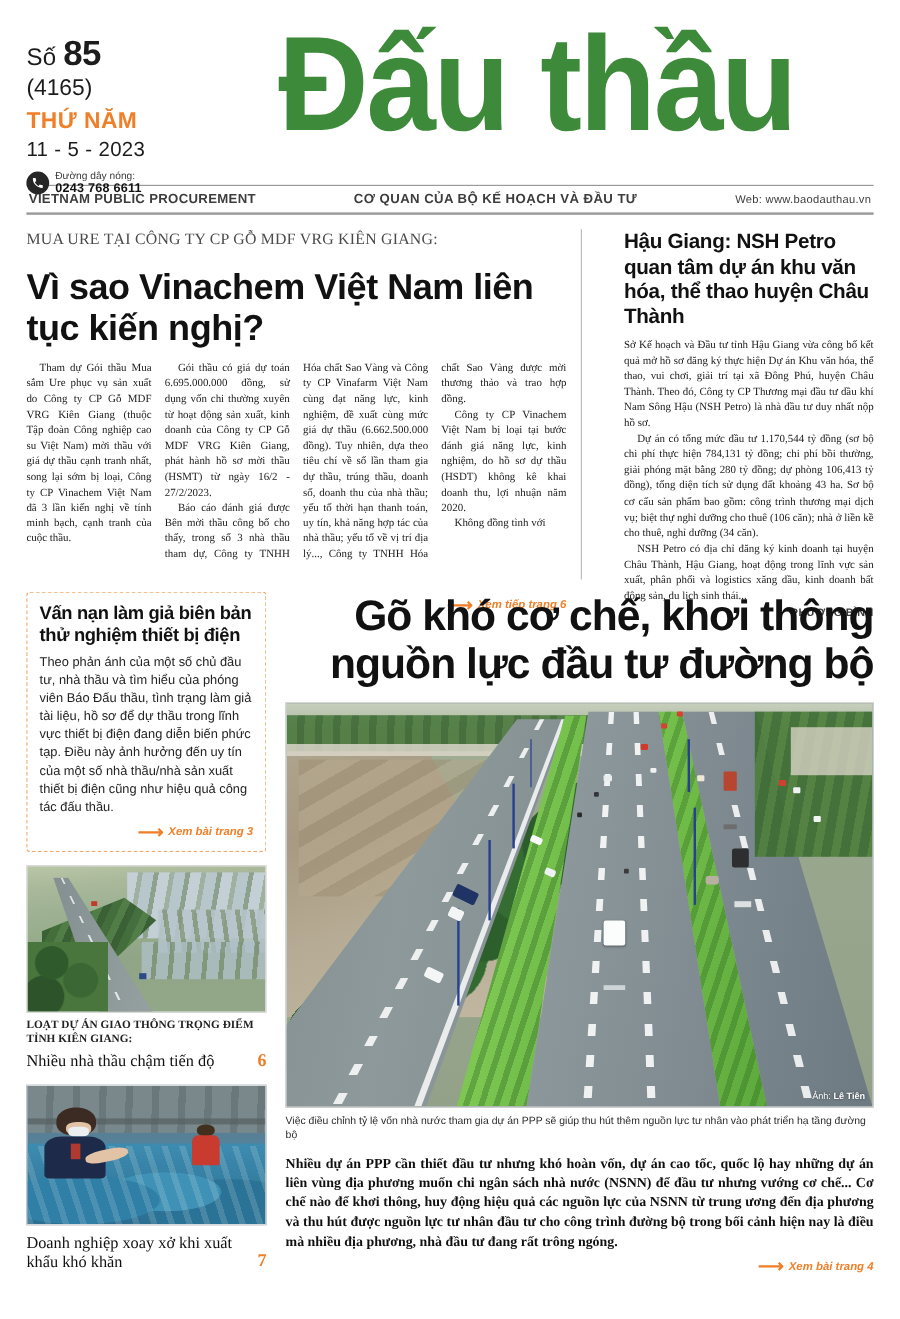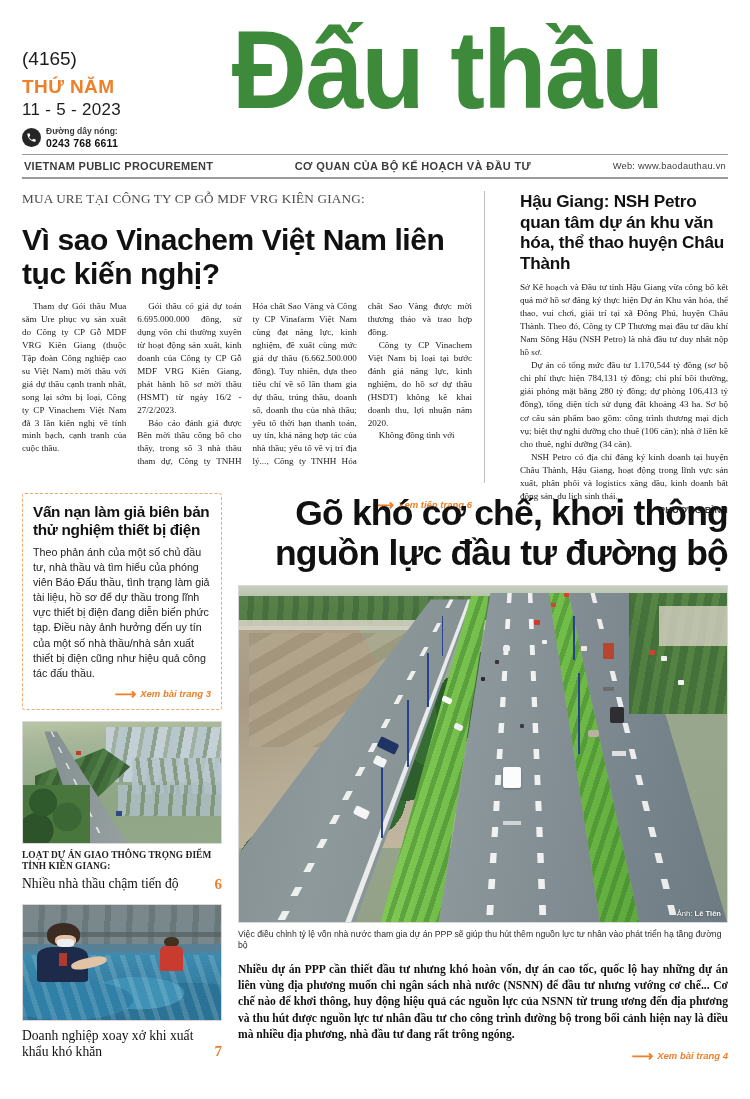--- a/index.html
+++ b/index.html
@@ -14,34 +14,34 @@
   .page { position: relative; width: 750px; height: 1099px; padding: 0 22px; }
 
   
   .masthead { display: flex; align-items: flex-start; padding-top: 22px; height: 152px; }
   .mast-left { width: 150px; flex: 0 0 150px; padding-top: 8px; }
   .issue-line {
     font-size: 20px; color: #1c1c1c; letter-spacing: .2px;
     font-family: "Liberation Sans", sans-serif; line-height: 1.1;
   }
   .issue-line .num { font-size: 29px; font-weight: bold; letter-spacing: -.5px; }
-  .issue-sub { font-size: 19px; color: #1c1c1c; margin-top: 18px; line-height: 1.15; }
+  .issue-sub { font-size: 19px; color: #1c1c1c; margin-top: 1px; line-height: 1.15; }
   .weekday {
     font-size: 19px; font-weight: bold; color: #ef7f28;
     letter-spacing: .4px; margin-top: 7px; line-height: 1.1;
   }
   .date { font-size: 17px; color: #1c1c1c; margin-top: 2px; letter-spacing: .3px; }
   .hotline { display: flex; align-items: center; gap: 5px; margin-top: 7px; }
   .phone-circle {
     width: 19px; height: 19px; border-radius: 50%; background: #262626;
     display: flex; align-items: center; justify-content: center; flex: 0 0 19px;
   }
   .phone-circle svg { width: 11px; height: 11px; fill: #fff; }
   .hotline-txt { line-height: 1.15; }
-  .hotline-label { font-size: 8.5px; color: #3a3a3a; display: block; font-weight: bold; }
+  .hotline-label { font-size: 8.5px; color: #3a3a3a; display: block; }
   .hotline-num { font-size: 10.5px; font-weight: bold; color: #111; display: block; letter-spacing: .2px; }
 
   .mast-title {
     flex: 1; text-align: center; position: relative;
     font-family: "Liberation Sans", sans-serif;
     font-weight: bold; color: #3d8b3a;
     font-size: 112px; line-height: 1;
     letter-spacing: -2px;
     padding-right: 6px; margin-top: -8px;
     transform: scaleX(0.93); transform-origin: center;
@@ -168,20 +168,24 @@
   .ph { position: absolute; }
   .sky-field { position: absolute; inset: 0; }
 </style>
 </head>
 <body>
 
 <div class="page">
 
   <div class="masthead">
     <div class="mast-left">
+      <div class="issue-line">
+        <span>Số</span>
+        <span class="num">85</span>
+      </div>
       <div class="issue-sub">(4165)</div>
       <div class="weekday">THỨ NĂM</div>
       <div class="date">11 - 5 - 2023</div>
       <div class="hotline">
         <span class="phone-circle">
           <svg viewBox="0 0 24 24">
               <path d="M6.6 10.8c1.4 2.8 3.8 5.2 6.6 6.6l2.2-2.2c.3-.3.7-.4 1-.2 1.1.4 2.3.6 3.6.6.6 0 1 .4 1 1V20c0 .6-.4 1-1 1C10.6 21 3 13.4 3 4c0-.6.4-1 1-1h3.4c.6 0 1 .4 1 1 0 1.2.2 2.4.6 3.6.1.3 0 .7-.2 1l-2.2 2.2z"></path>
             </svg>
         </span>
         <span class="hotline-txt">

